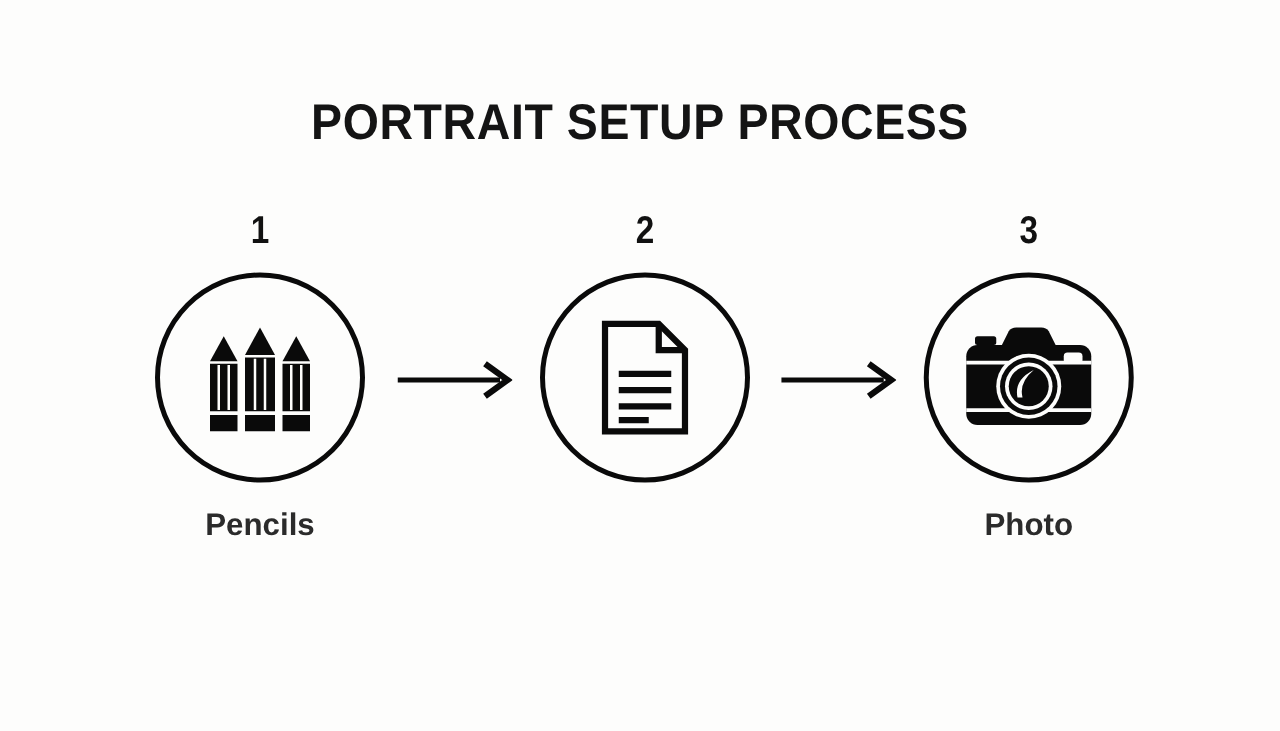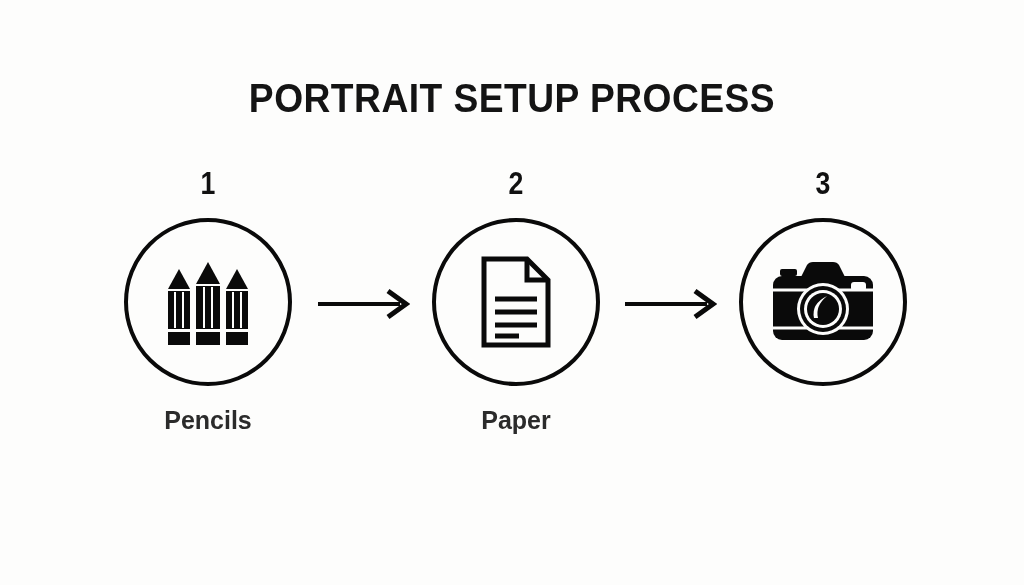--- a/index.html
+++ b/index.html
@@ -155,21 +155,20 @@
             <path d="M46 3 V24 H67" fill="none" stroke="#0a0a0a" stroke-width="5" stroke-linejoin="miter"></path>
             <g stroke="#0a0a0a" stroke-width="5" stroke-linecap="butt">
               <line x1="14" y1="43" x2="56" y2="43"></line>
               <line x1="14" y1="56" x2="56" y2="56"></line>
               <line x1="14" y1="69" x2="56" y2="69"></line>
               <line x1="14" y1="80" x2="38" y2="80"></line>
             </g>
           </svg>
         </span>
       </div>
-      <div class="step-label">Paper</div>
     </div>
 
     <div class="step step-3">
       <div class="step-number">3</div>
       <div class="circle">
         <span>
           <svg width="104" height="84" viewBox="0 0 104 84" xmlns="http://www.w3.org/2000/svg">
 
             <path d="M36 5 Q38 2 42 2 H62 Q66 2 68 5 L74 17 H30 Z" fill="#0a0a0a"></path>
 
@@ -186,20 +185,21 @@
 
             <circle cx="52" cy="49" r="26" fill="#fdfdfc"></circle>
             <circle cx="52" cy="49" r="23" fill="#0a0a0a"></circle>
             <circle cx="52" cy="49" r="19" fill="#fdfdfc"></circle>
             <circle cx="52" cy="49" r="16" fill="#0a0a0a"></circle>
 
             <path d="M43 58 Q40 44 56 36 Q44 46 47 58 Z" fill="#fdfdfc"></path>
           </svg>
         </span>
       </div>
+      <div class="step-label">Photo</div>
     </div>
 
     <div class="arrow arrow-1">
       <svg width="92" height="32" viewBox="0 0 92 32" xmlns="http://www.w3.org/2000/svg">
         <line x1="0" y1="16" x2="82" y2="16" stroke="#0a0a0a" stroke-width="4"></line>
         <polyline points="70,3 88,16 70,29" fill="none" stroke="#0a0a0a" stroke-width="5" stroke-linecap="butt" stroke-linejoin="miter"></polyline>
       </svg>
     </div>
 
     <div class="arrow arrow-2">

